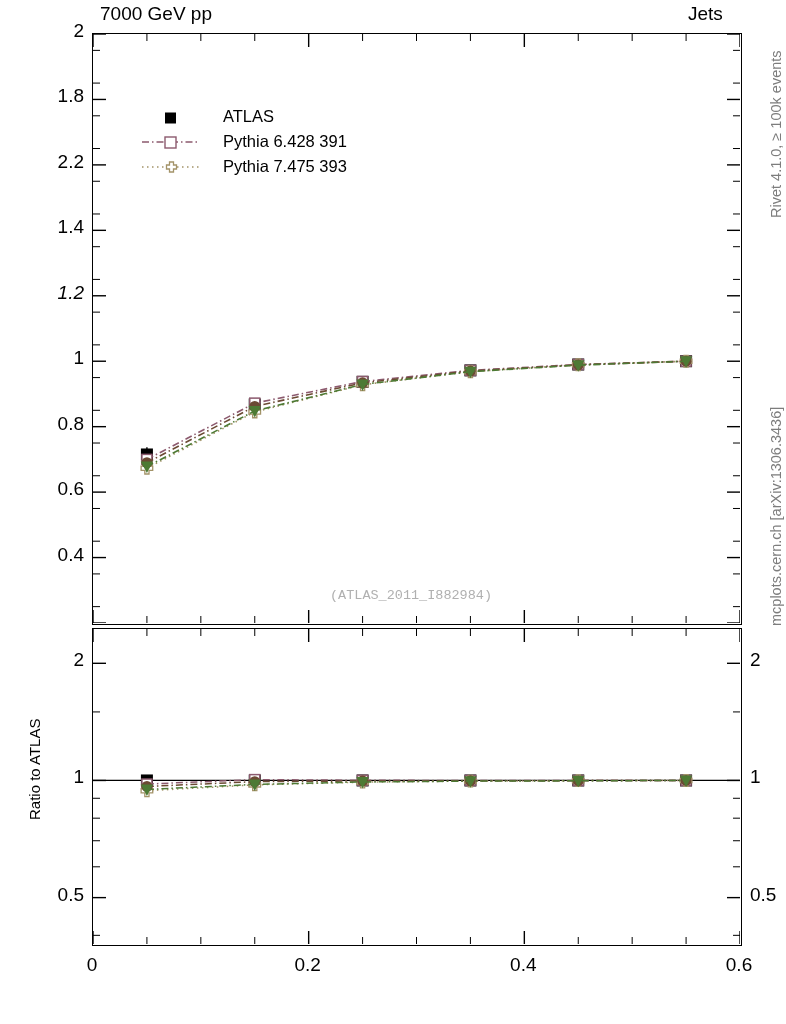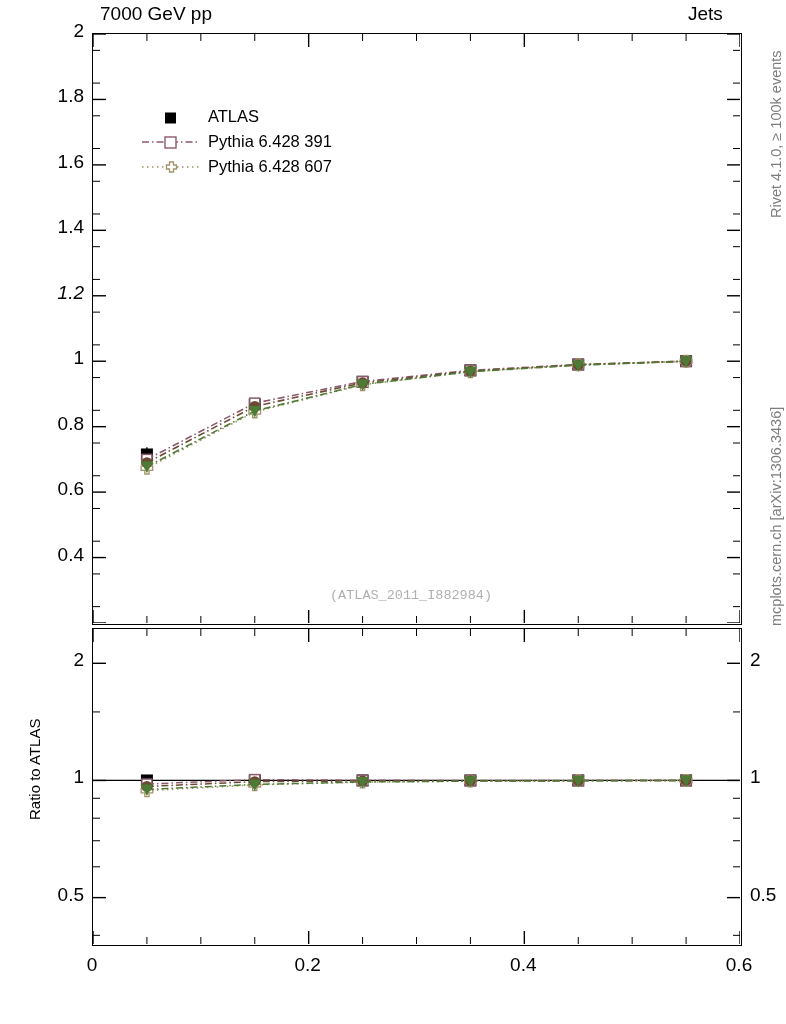--- a/index.html
+++ b/index.html
@@ -76,21 +76,21 @@
     align-items: center;
     height: 25px;
   }
   .legend-marker {
     width: 62px;
     height: 25px;
     position: relative;
     flex: none;
   }
   .legend-label {
-    margin-left: 6px;
+    margin-left: 21px;
     white-space: nowrap;
     font-size: 16.5px;
   }
 
   
   .watermark {
     position: absolute;
     font-size: 13.5px;
     color: #b0b0b0;
     white-space: nowrap;
@@ -240,21 +240,21 @@
     </svg>
   </div>
 
   <div id="main-yticks">
       <div class="tick tick-y" style="left: 20px; width: 64px; top: 543.556px;">0.4</div>
       <div class="tick tick-y" style="left: 20px; width: 64px; top: 478.111px;">0.6</div>
       <div class="tick tick-y" style="left: 20px; width: 64px; top: 412.667px;">0.8</div>
       <div class="tick tick-y" style="left: 20px; width: 64px; top: 347.222px;">1</div>
       <div class="tick tick-y" style="left: 20px; width: 64px; top: 281.778px; font-style: italic;">1.2</div>
       <div class="tick tick-y" style="left: 20px; width: 64px; top: 216.333px;">1.4</div>
-      <div class="tick tick-y" style="left: 20px; width: 64px; top: 150.889px;">1.6</div>
+      <div class="tick tick-y" style="left: 20px; width: 64px; top: 150.889px;">2.2</div>
       <div class="tick tick-y" style="left: 20px; width: 64px; top: 85.4444px;">1.8</div>
       <div class="tick tick-y" style="left: 20px; width: 64px; top: 20px;">2</div>
     </div>
 
   <div class="watermark" style="left:330px; top:588px;">(ATLAS_2011_I882984)</div>
 
   <div class="legend" style="left:140px; top:104px;">
     <div class="legend-row">
       <span class="legend-marker">
         <svg width="62" height="25" viewBox="0 0 62 25">
@@ -272,21 +272,21 @@
       </span>
       <span class="legend-label">Pythia 6.428 391</span>
     </div>
     <div class="legend-row">
       <span class="legend-marker">
         <svg width="62" height="25" viewBox="0 0 62 25">
           <line x1="2" y1="13" x2="60" y2="13" stroke="#a39368" stroke-width="1.5" stroke-dasharray="1.5,3.5"></line>
           <path d="M27,9.5 h3 v-3 h4 v3 h3 v4 h-3 v3 h-4 v-3 h-3 z" transform="translate(-0.5,1.5)" fill="#ffffff" stroke="#a39368" stroke-width="1.3"></path>
         </svg>
       </span>
-      <span class="legend-label">Pythia 6.428 607</span>
+      <span class="legend-label">Pythia 7.475 393</span>
     </div>
   </div>
 
   <div class="frame" id="ratio-frame" style="left:92px; top:628px; width:650px; height:318px;">
     <svg width="647" height="315" viewBox="0 0 647 315">
       <g id="ratio-ticks">
           <line x1="0" y1="268.6143677434583" x2="13" y2="268.6143677434583" stroke="#000" stroke-width="1.4"></line>
           <line x1="647" y1="268.6143677434583" x2="634" y2="268.6143677434583" stroke="#000" stroke-width="1.4"></line>
           <line x1="0" y1="151.45783165627023" x2="13" y2="151.45783165627023" stroke="#000" stroke-width="1.4"></line>
           <line x1="647" y1="151.45783165627023" x2="634" y2="151.45783165627023" stroke="#000" stroke-width="1.4"></line>

